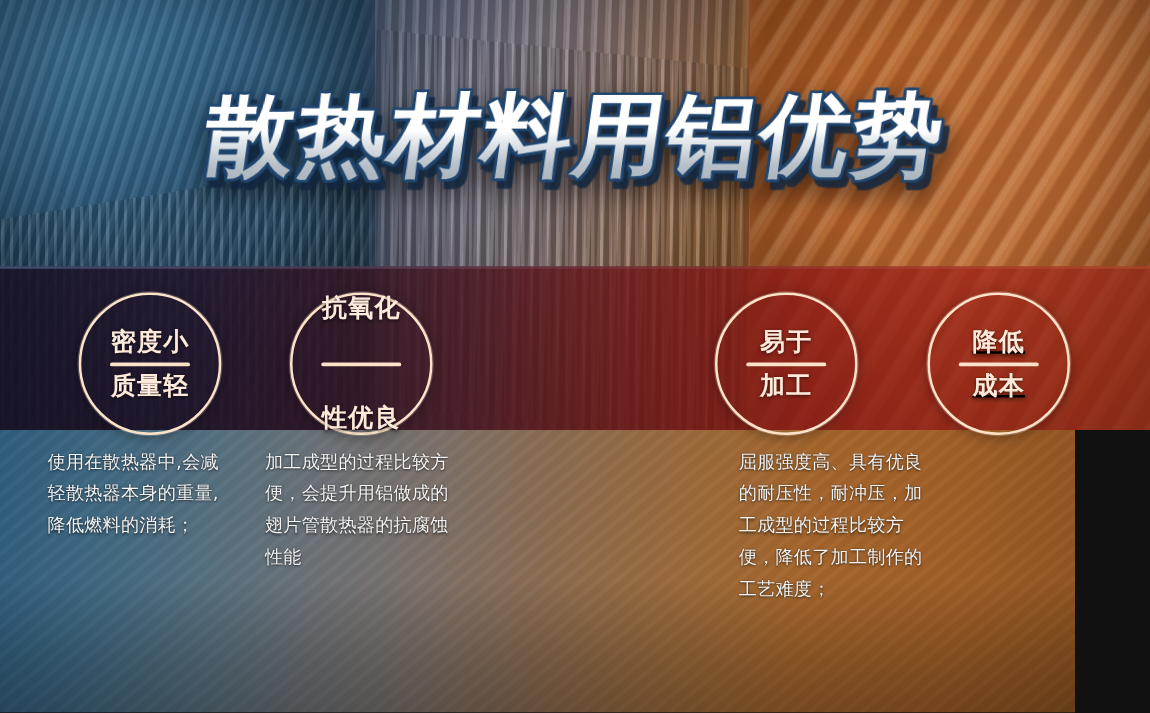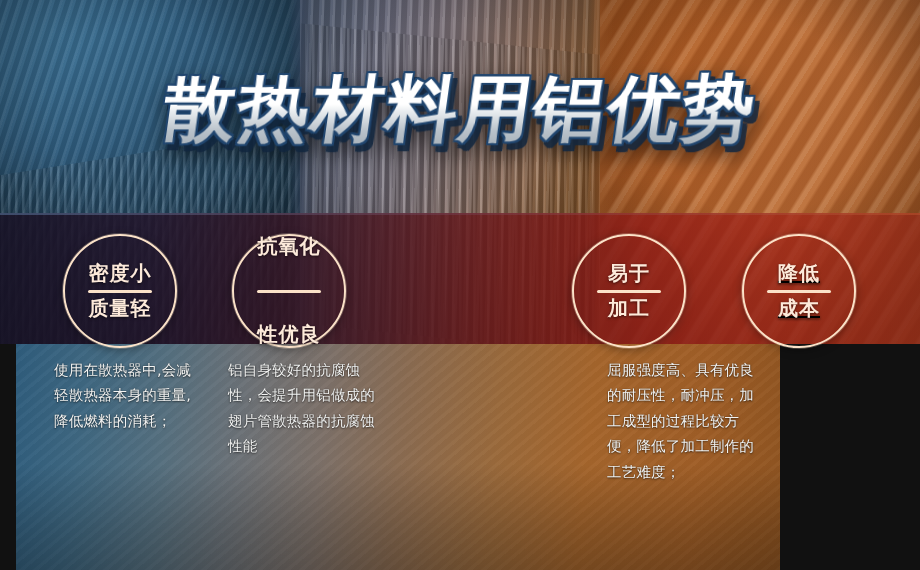--- a/index.html
+++ b/index.html
@@ -180,21 +180,21 @@
   .badge-rule {
     width: 64px; height: 3px;
     background: #fbe2c8;
     margin: 5px 0 5px 0;
     border-radius: 2px;
   }
 
   
   .bottom-strip {
     position: absolute;
-    left: 16px; top: 344px; width: 764px; height: 226px;
+    left: 0; top: 344px; width: 860px; height: 226px;
     background: linear-gradient(96deg,
       #2f5d7d 0%,
       #3e6781 9%,
       #56707f 20%,
       #6d7277 30%,
       #7d7169 40%,
       #8a6c52 50%,
       #9a6a3c 62%,
       #a5652c 74%,
       #a05e27 88%,
@@ -300,18 +300,18 @@
       <div class="badge-line">成本</div>
     </div>
   </div>
 
   <div class="bottom-strip">
     <div class="bottom-tex"></div>
     <div class="bottom-fade"></div>
 
     <div class="cols">
       <div class="col c0">使用在散热器中,会减轻散热器本身的重量,降低燃料的消耗；</div>
-      <div class="col c1">铝自身较好的抗腐蚀性，会提升用铝做成的翅片管散热器的抗腐蚀性能</div>
+      <div class="col c1">加工成型的过程比较方便，会提升用铝做成的翅片管散热器的抗腐蚀性能</div>
       <div class="col c3">屈服强度高、具有优良的耐压性，耐冲压，加工成型的过程比较方便，降低了加工制作的工艺难度；</div>
     </div>
   </div>
 
 </div>
 
 </body></html>

